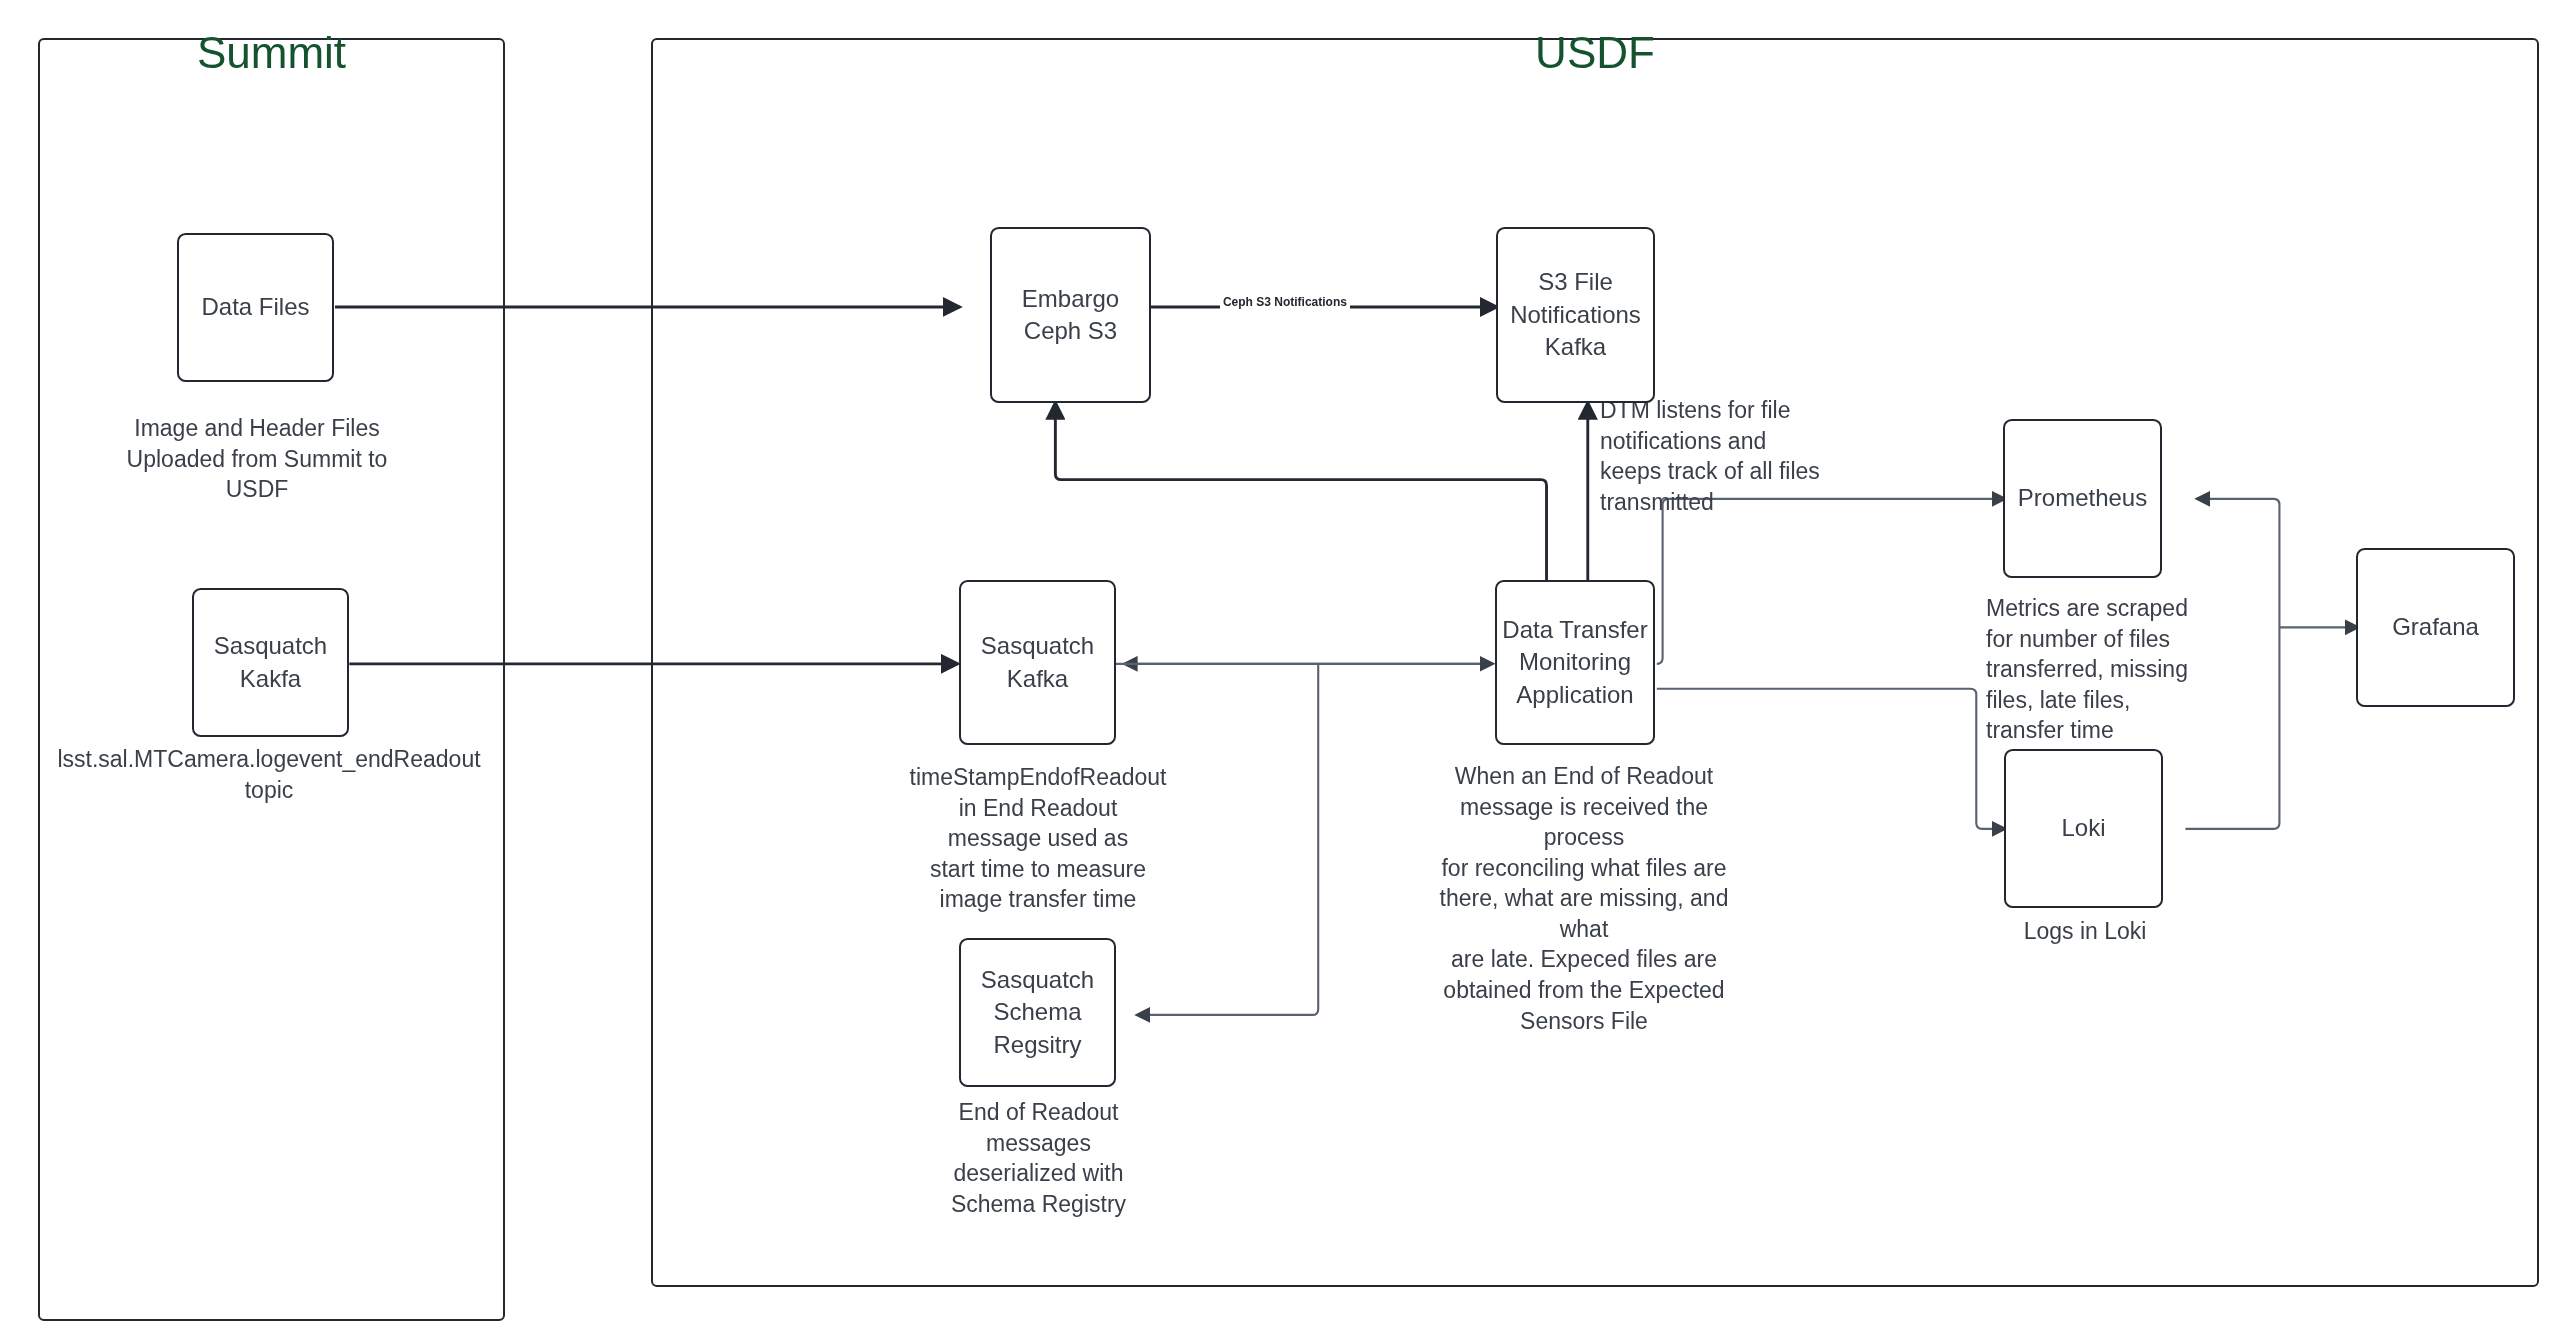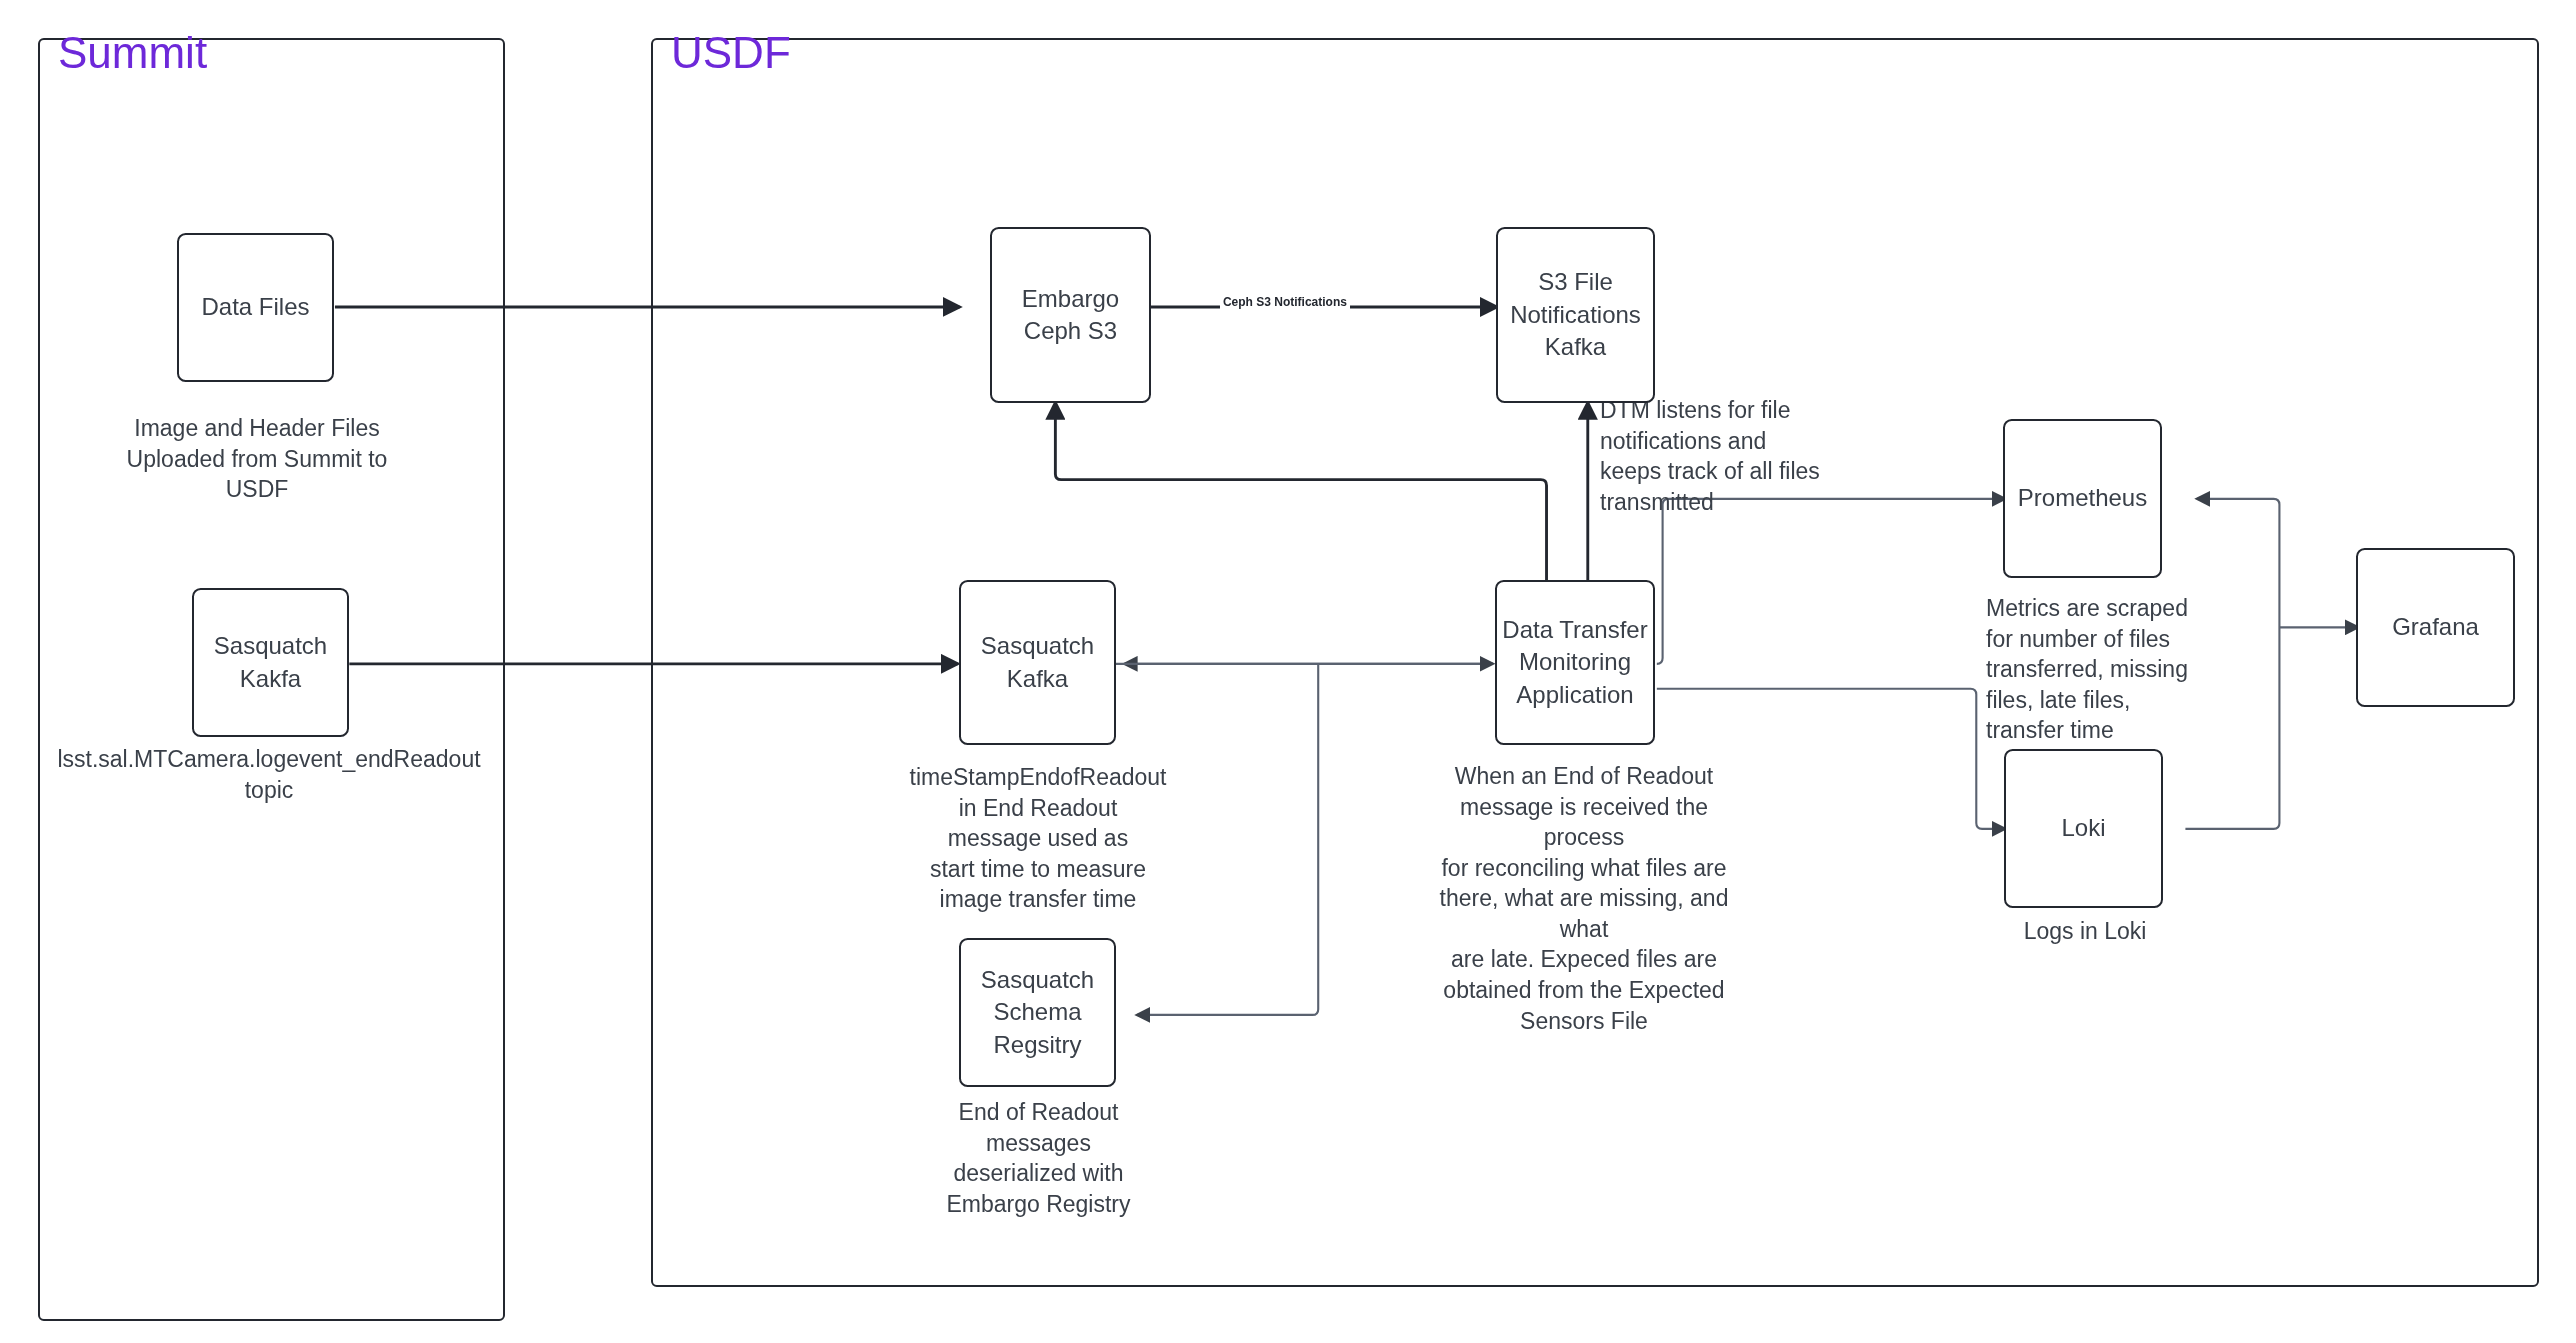--- a/index.html
+++ b/index.html
@@ -24,26 +24,25 @@
     position: absolute;
     border: 2.9px solid #23272f;
     border-radius: 5.8px;
     background: transparent;
     box-sizing: border-box;
   }
   .zone-title {
     position: absolute;
     left: 0;
     right: 0;
-    text-align: left;
+    text-align: center;
     font-size: 44px;
     line-height: 1.1;
-    color: #6d28d9;
+    color: #14532d;
     white-space: nowrap;
-    padding-left: 20px;
   }
   
   .node {
     position: absolute;
     border: 2.9px solid #23272f;
     border-radius: 8.6px;
     background: #ffffff;
     box-sizing: border-box;
     display: flex;
     align-items: center;
@@ -187,21 +186,21 @@
 are late. Expeced files are
 obtained from the Expected
 Sensors File</div>
 
   <div class="node" style="left:959px; top:938px; width:157px; height:149px;">Sasquatch
 Schema
 Regsitry</div>
   <div class="caption" style="left:921px; top:1097px; width:235px;">End of Readout
 messages
 deserialized with
-Embargo Registry</div>
+Schema Registry</div>
 
   <div class="node" style="left:2003px; top:419px; width:159px; height:159px;">Prometheus</div>
   <div class="caption left-align" style="left:1986px; top:593px; width:206px;">Metrics are scraped
 for number of files
 transferred, missing
 files, late files,
 transfer time</div>
 
   <div class="node" style="left:2004px; top:749px; width:159px; height:159px;">Loki</div>
   <div class="caption" style="left:1989px; top:916px; width:192px;">Logs in Loki</div>

